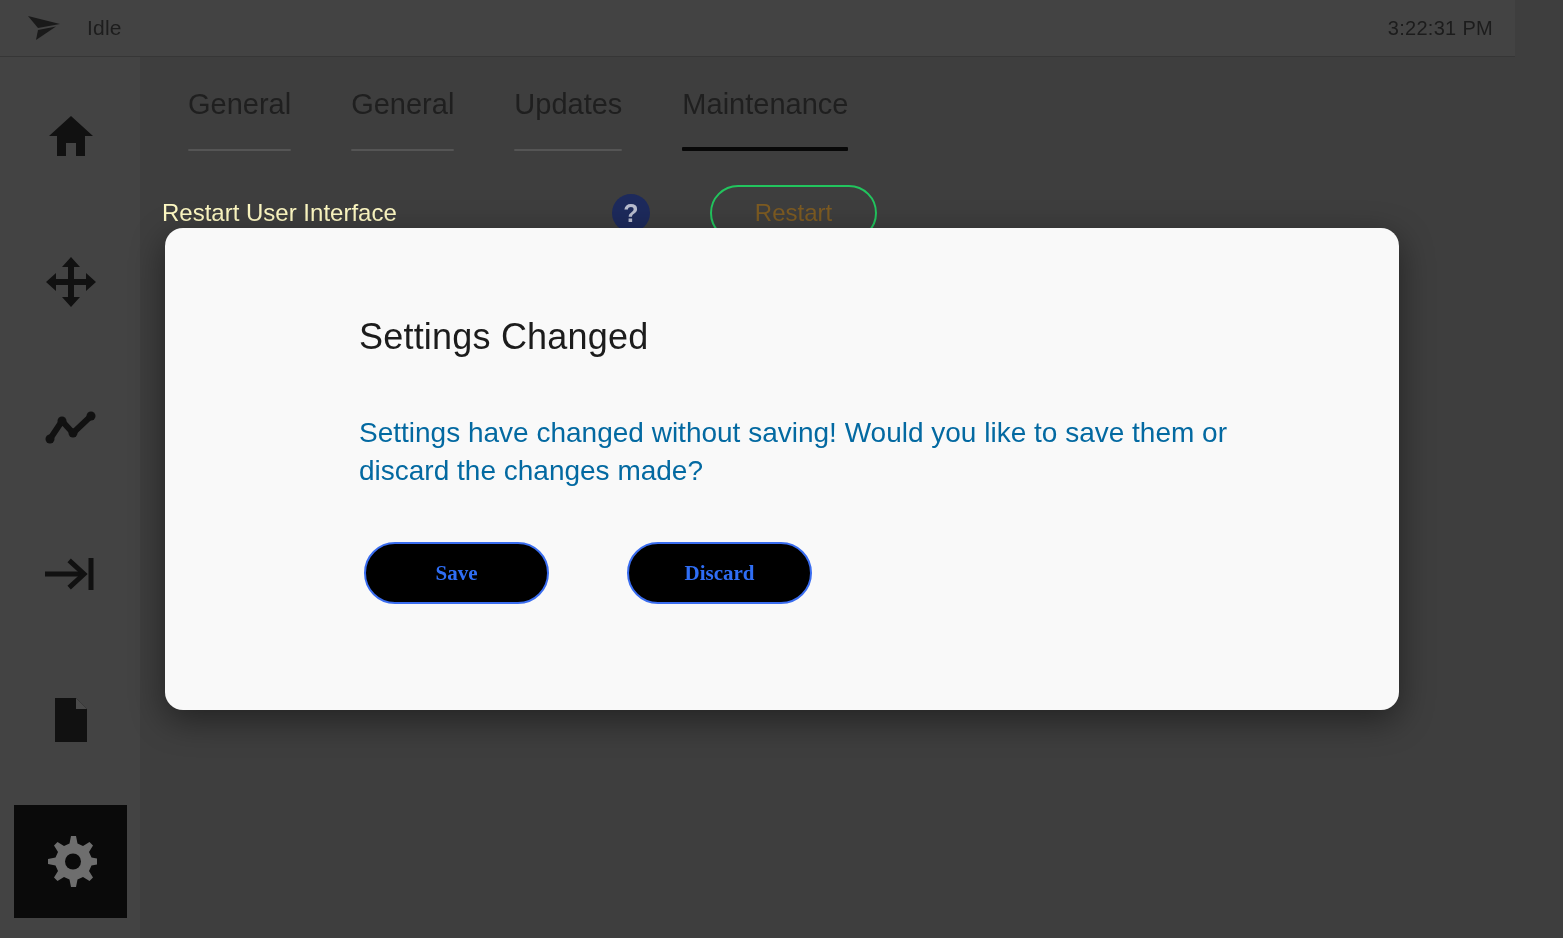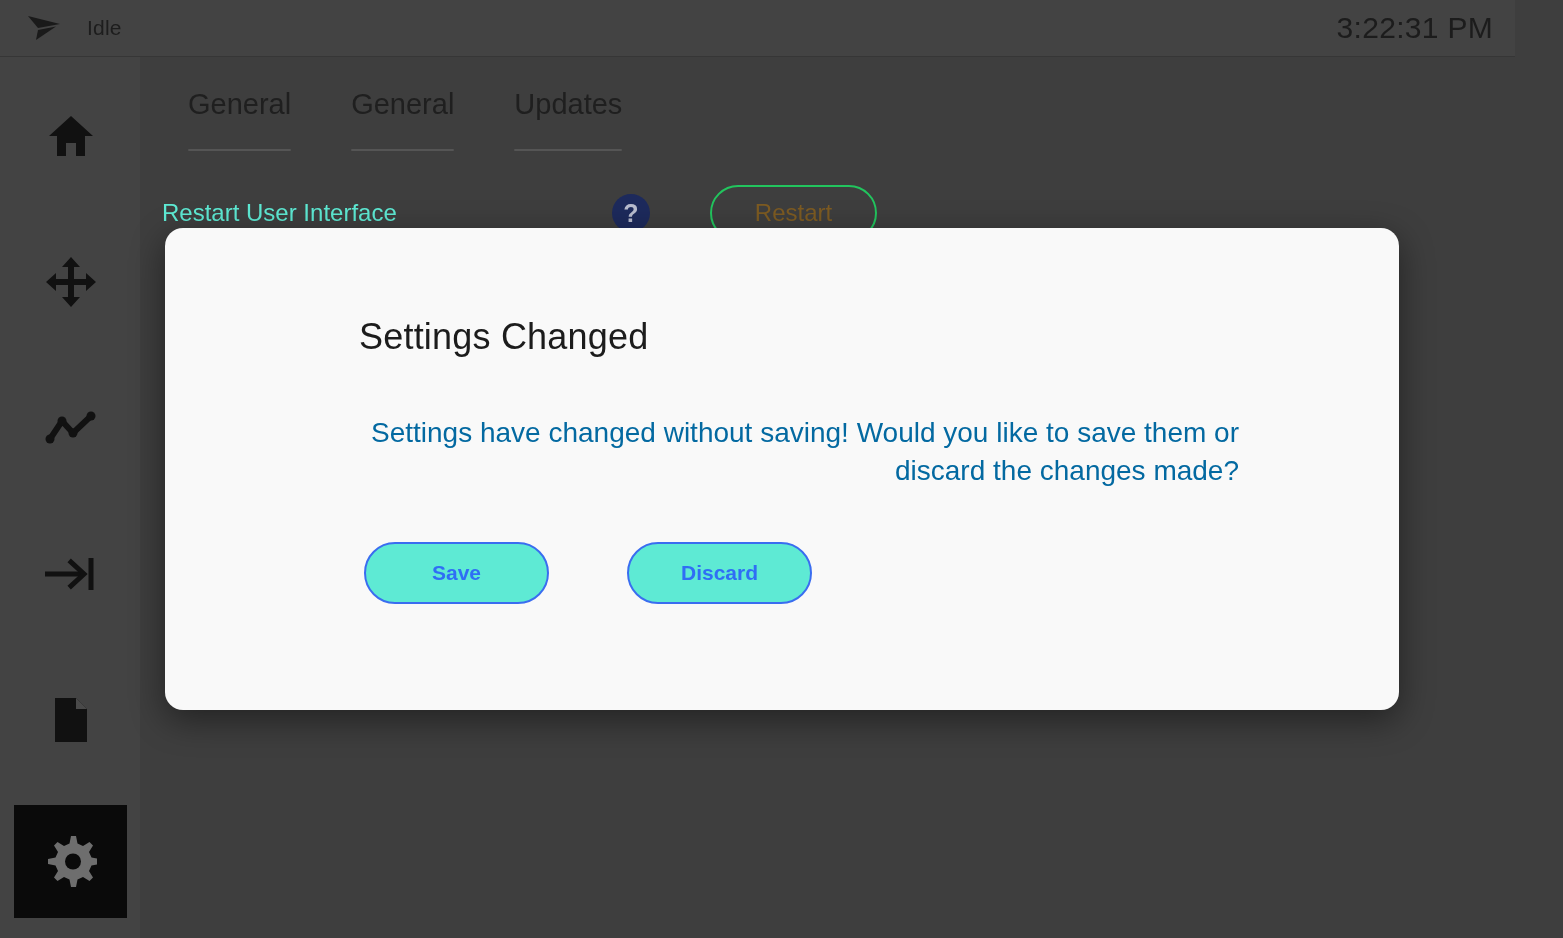--- a/index.html
+++ b/index.html
@@ -39,21 +39,21 @@
   }
   #status-text {
     margin-left: 20px;
     font-size: 21px;
     color: #1d1d1d;
     letter-spacing: .2px;
   }
   #clock {
     margin-left: auto;
     margin-right: 22px;
-    font-size: 30px;
+    font-size: 20px;
     color: #1c1c1c;
     letter-spacing: .3px;
   }
 
   
   #sidebar {
     position: absolute;
     left: 0; top: 57px;
     width: 140px;
     height: 881px;
@@ -117,21 +117,21 @@
   #settings-row {
     position: absolute;
     left: 22px; top: 126px;
     width: 1380px;
     height: 60px;
     display: flex;
     align-items: center;
   }
   #row-label {
     font-size: 24px;
-    color: #5eead4;
+    color: #fef9c3;
     width: 420px;
   }
   #help-badge {
     width: 38px;
     height: 38px;
     border-radius: 50%;
     background: #1d2a5c;
     color: #b9bdcf;
     font-size: 25px;
     font-weight: bold;
@@ -158,21 +158,20 @@
     cursor: default;
   }
 
   
   #modal-overlay {
     position: absolute;
     left: 0; top: 0;
     width: 1563px;
     height: 682px;
     background: rgba(0,0,0,0.0);
-    text-align: right;
   }
   #modal {
     position: absolute;
     left: 165px;
     top: 228px;
     width: 1234px;
     height: 482px;
     background: #f9f9f9;
     border-radius: 18px;
     box-shadow: 0 10px 34px rgba(0,0,0,0.45);
@@ -199,25 +198,25 @@
     position: absolute;
     left: 199px;
     top: 314px;
     display: flex;
     gap: 78px;
   }
   .modal-btn {
     height: 62px;
     border: 2px solid #3a6df0;
     border-radius: 31px;
-    background: #5eead4;
+    background: #000000;
     color: #2f6ef5;
     font-size: 21px;
     font-weight: bold;
-    font-family: Liberation Sans, sans-serif;
+    font-family: Liberation Serif, serif;
     display: flex;
     align-items: center;
     justify-content: center;
     box-sizing: border-box;
     cursor: default;
   }
   #btn-save { width: 185px; }
   #btn-discard { width: 185px; }
 </style>
 </head>
@@ -302,20 +301,24 @@
       <div class="tab">
         <span class="tab-label">General</span>
         <span class="tab-underline"></span>
       </div>
       <div class="tab">
         <span class="tab-label">General</span>
         <span class="tab-underline"></span>
       </div>
       <div class="tab">
         <span class="tab-label">Updates</span>
+        <span class="tab-underline"></span>
+      </div>
+      <div class="tab active">
+        <span class="tab-label">Maintenance</span>
         <span class="tab-underline"></span>
       </div>
     </div>
 
     <div id="settings-row">
       <div id="row-label">Restart User Interface</div>
       <div id="help-badge">?</div>
       <div id="restart-button">Restart</div>
     </div>
 

